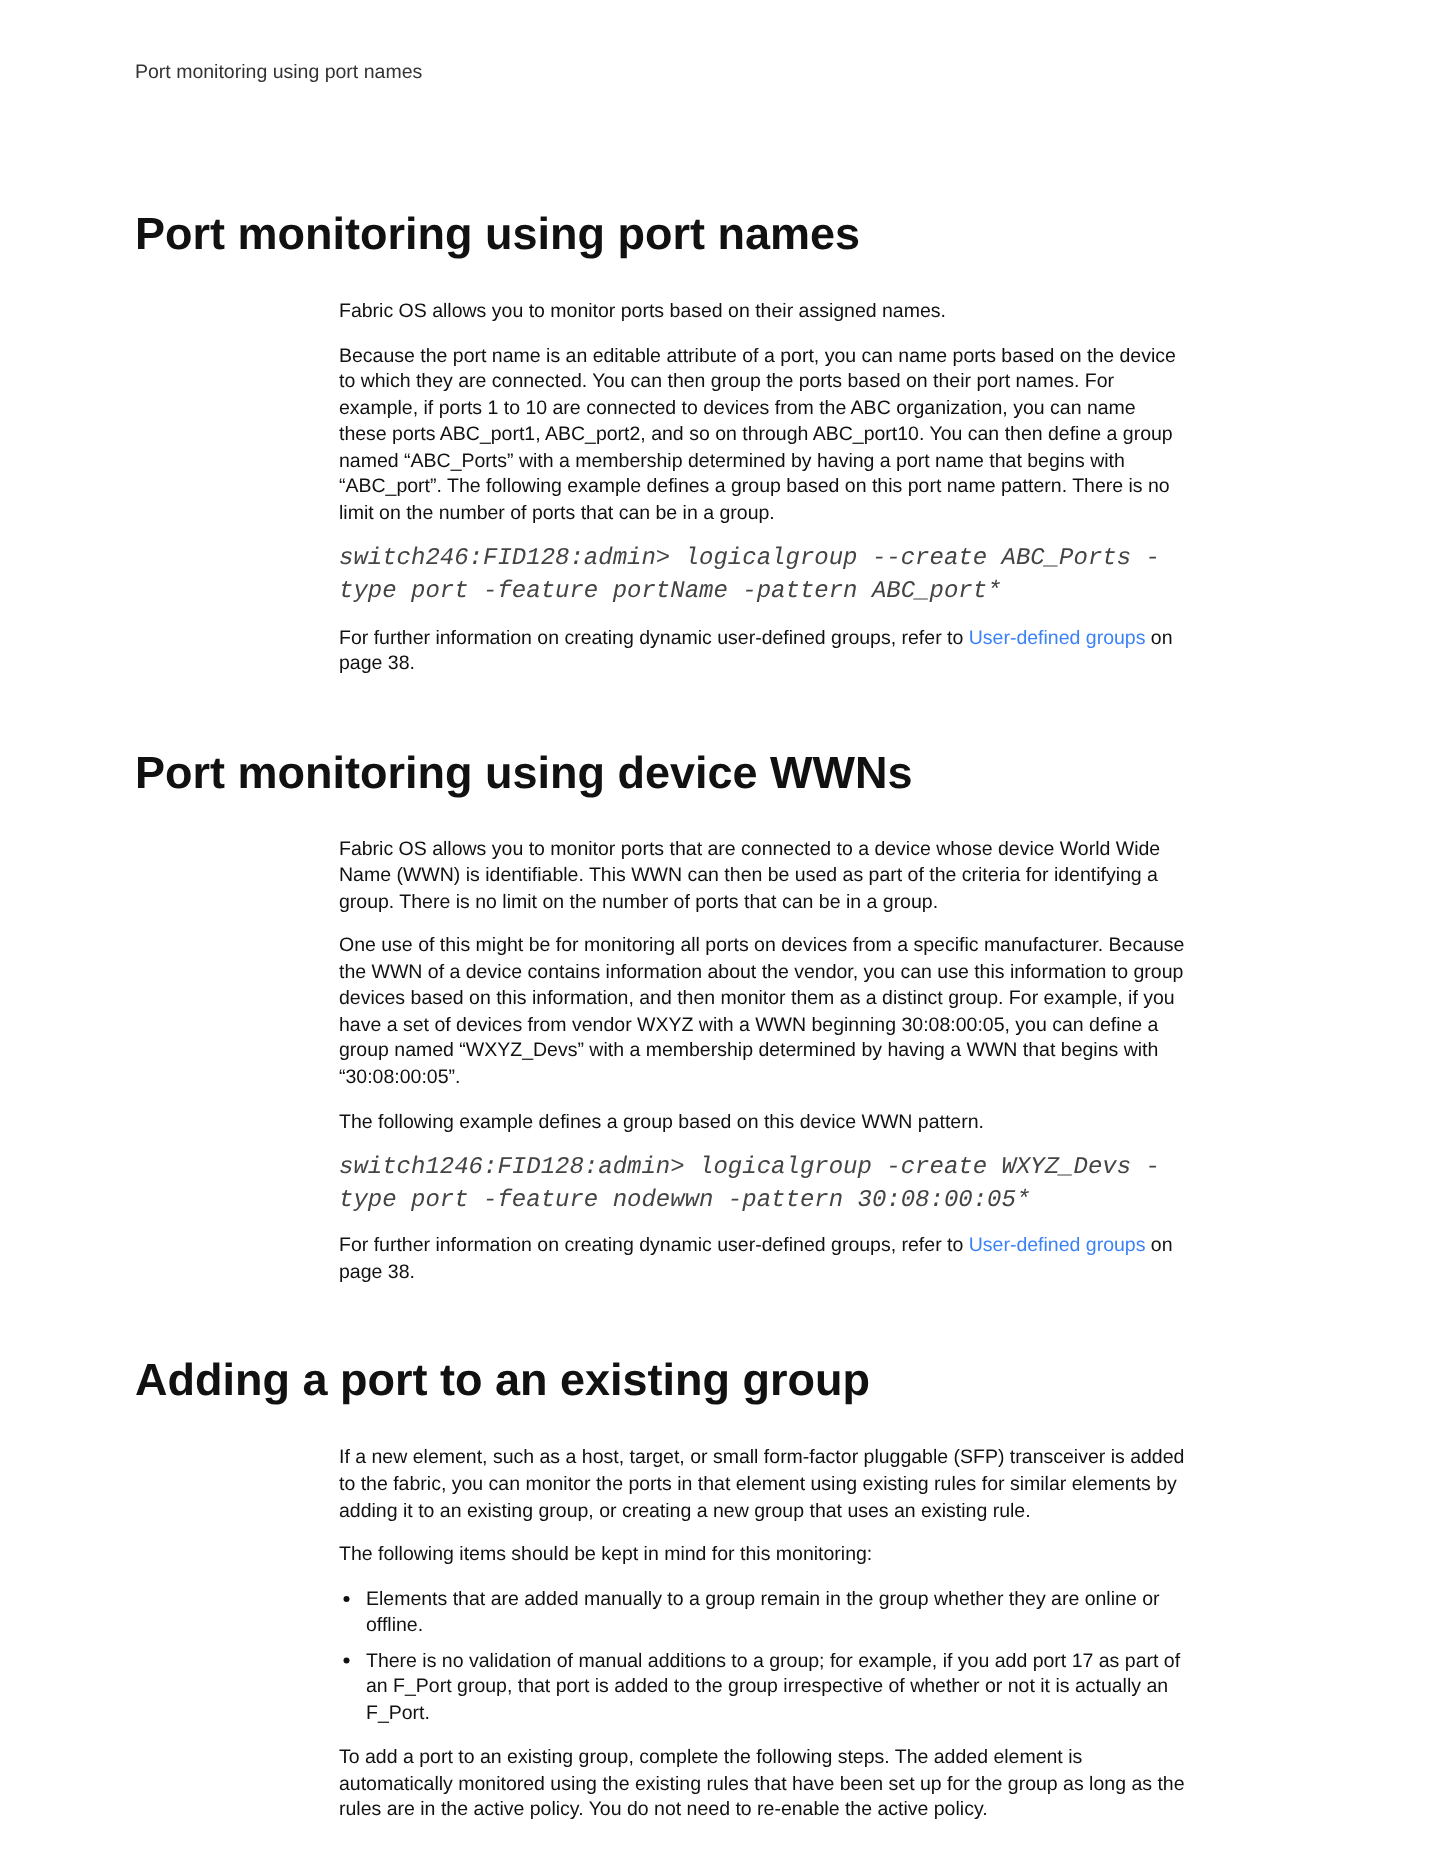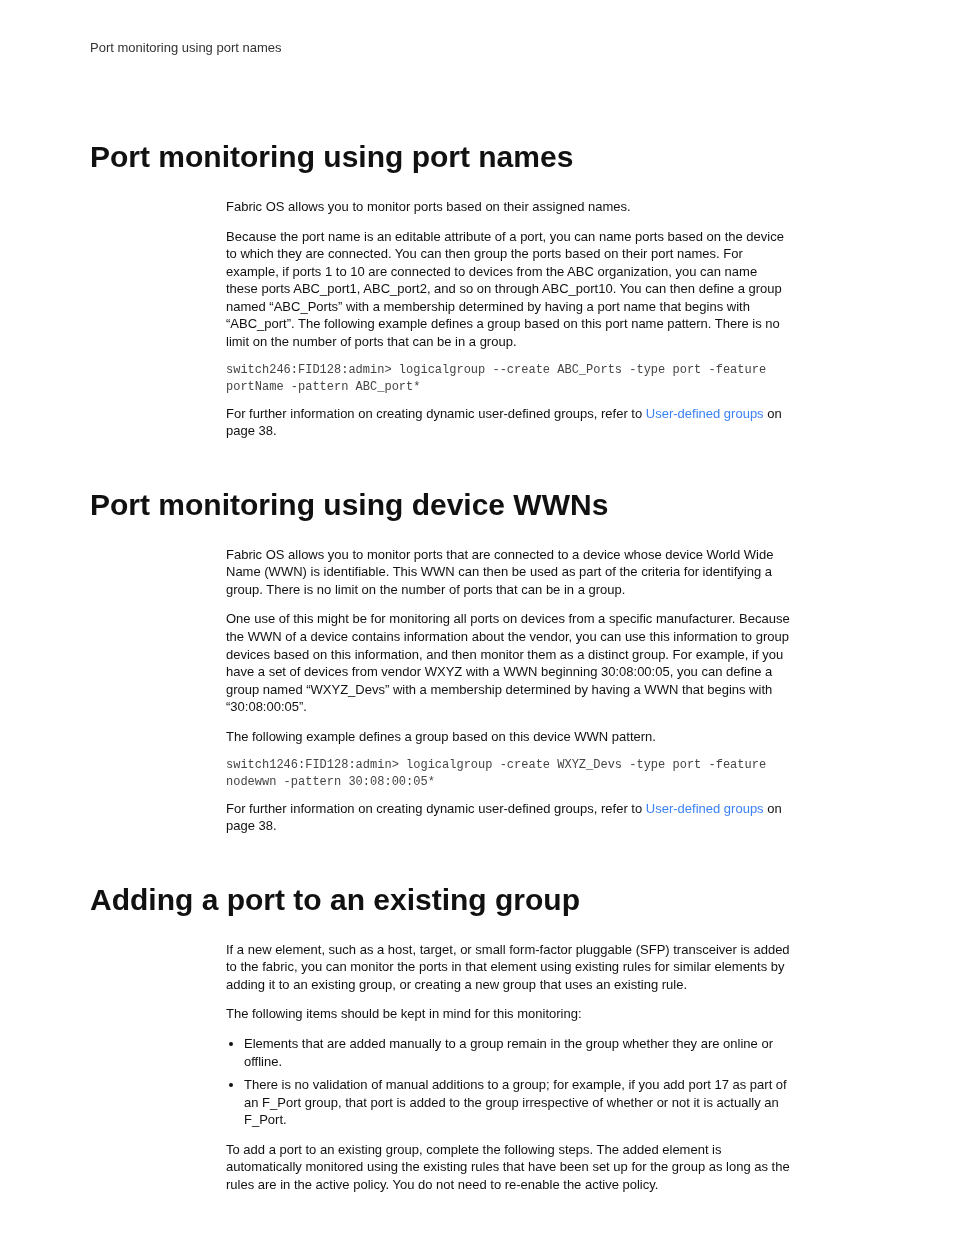--- a/index.html
+++ b/index.html
@@ -44,25 +44,26 @@
     margin-left: 136px;
     font-size: 13px;
     line-height: 1.35;
     color: #111;
   }
   .section-body p {
     margin: 0 0 12px 0;
   }
   .code {
     font-family: "Courier New", Courier, monospace;
-    font-size: 12px;
+    font-size: 16px;
     color: #444;
     white-space: pre-wrap;
     word-break: break-word;
     margin: 2px 0 10px 0;
+    font-style: italic;
   }
   a.link {
     color: #3b82f6;
     text-decoration: none;
   }
   ul.bullets {
     margin: 0 0 12px 0;
     padding-left: 18px;
   }
   ul.bullets li {

